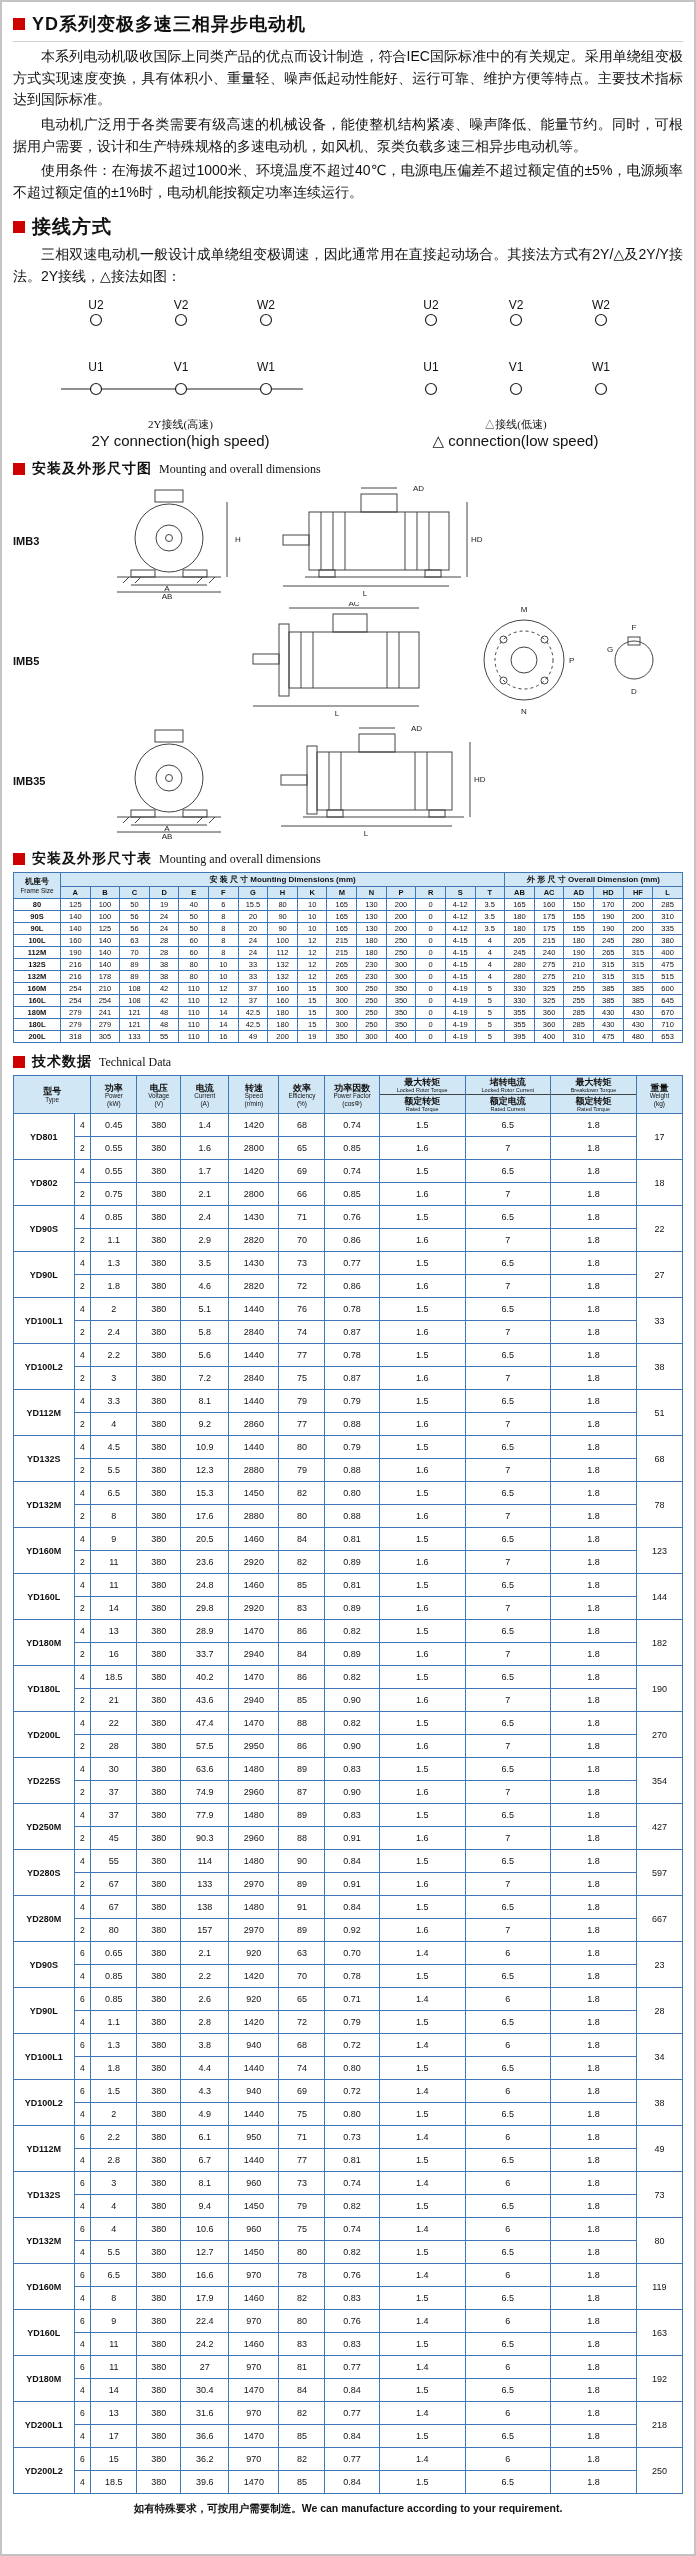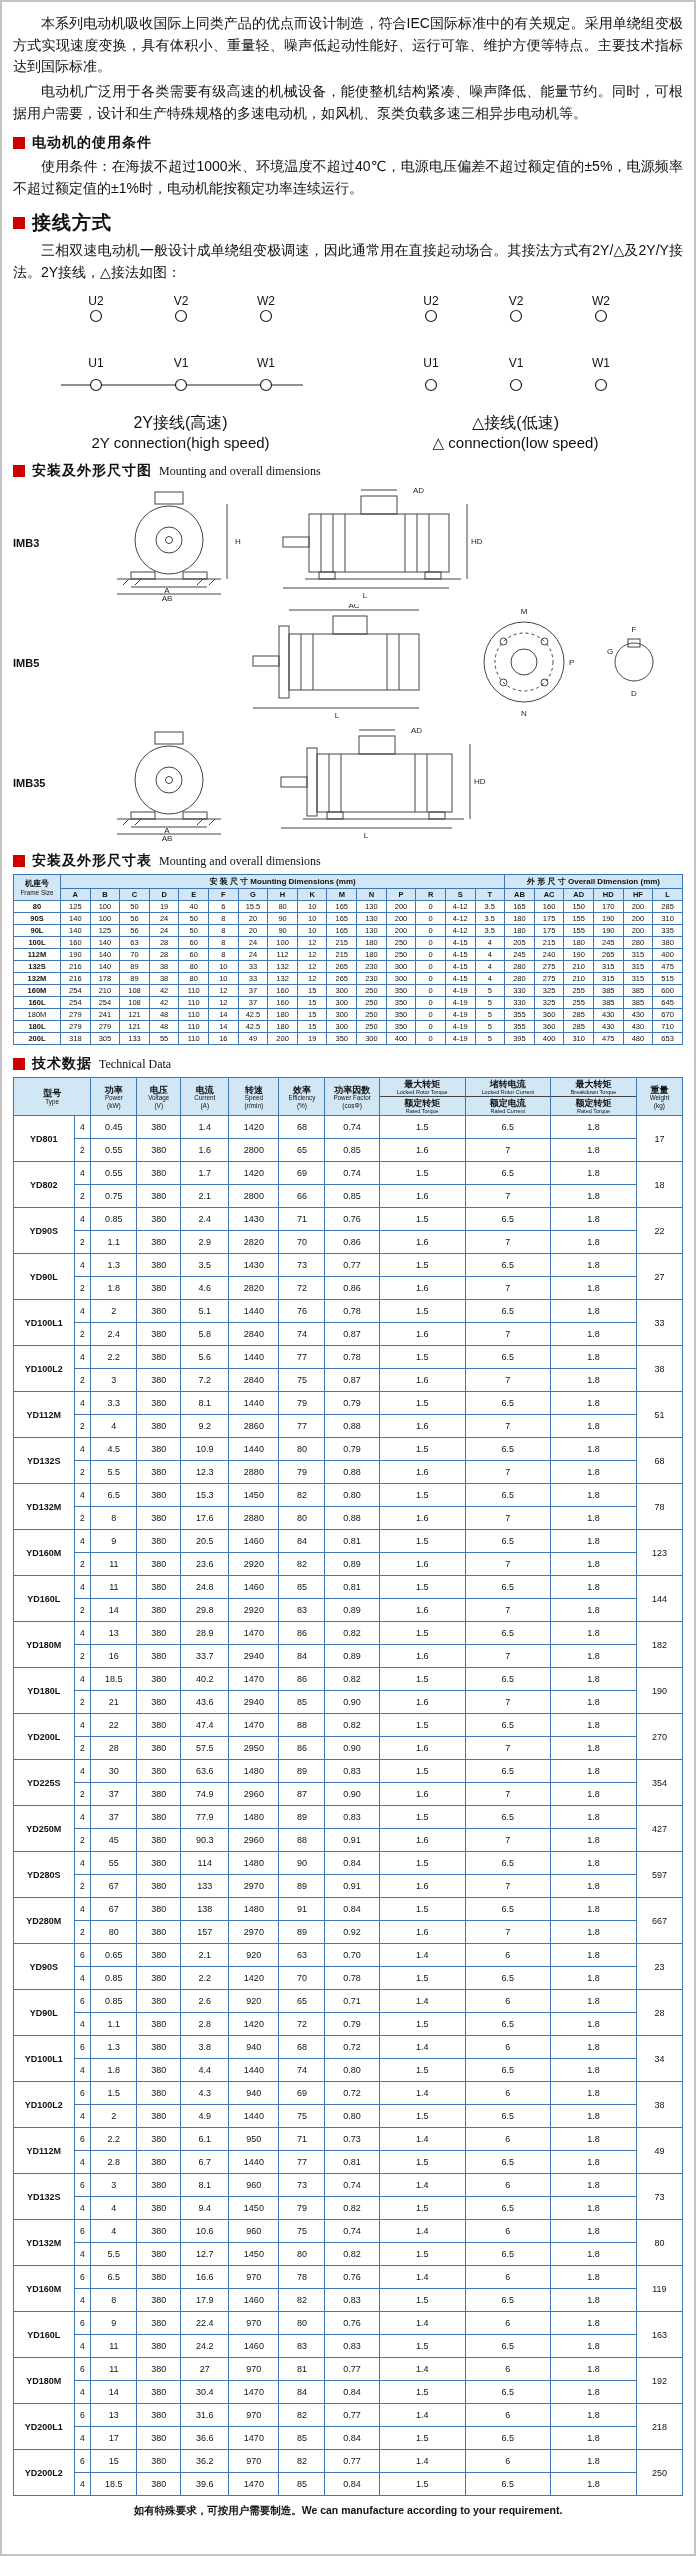--- a/index.html
+++ b/index.html
@@ -13,21 +13,21 @@
   .sec-header{display:flex;align-items:center;gap:7px;margin:10px 0 4px 0;}
   .sec-header .cn{font-size:14px;font-weight:bold;letter-spacing:1px;}
   .sec-header .cn.big{font-size:19px;}
   .sec-header .en{font-size:12px;font-weight:normal;font-family:"Liberation Serif",serif;}
 
   .para{font-size:14px;line-height:1.55;text-indent:2em;text-align:justify;margin:3px 0;}
 
   
   .wiring-wrap{display:flex;justify-content:space-around;margin:6px 0 2px 0;}
   .wiring-box{text-align:center;}
-  .wiring-cap-cn{font-size:16px;margin-top:2px;}
+  .wiring-cap-cn{font-size:11px;margin-top:2px;font-family:Liberation Serif, serif;}
   .wiring-cap-en{font-size:15px;}
 
   
   .fig-row{display:flex;align-items:center;margin:2px 0;}
   .fig-label{width:52px;font-size:11px;font-weight:bold;flex:0 0 auto;}
   .figsvg{flex:1 1 auto;}
   .fig-letter{font-size:8px;fill:#222;}
 
   
   table{border-collapse:collapse;width:100%;table-layout:fixed;}
@@ -55,28 +55,28 @@
   .tech td.type-col{font-size:9px;font-weight:bold;}
   .tech td.pole-col{font-size:8.5px;}
 
   .footer{font-size:10.5px;font-weight:bold;text-align:center;margin-top:8px;}
 </style>
 </head>
 <body>
 
 <div class="page">
 
+  <div class="title-row">
+    <span class="red-sq"></span>
+    <span class="title-text">YD系列变极多速三相异步电动机</span>
+  </div>
 
   <p class="para">本系列电动机吸收国际上同类产品的优点而设计制造，符合IEC国际标准中的有关规定。采用单绕组变极方式实现速度变换，具有体积小、重量轻、噪声低起动性能好、运行可靠、维护方便等特点。主要技术指标达到国际标准。</p>
   <p class="para">电动机广泛用于各类需要有级高速的机械设备，能使整机结构紧凑、噪声降低、能量节约。同时，可根据用户需要，设计和生产特殊规格的多速电动机，如风机、泵类负载多速三相异步电动机等。</p>
 
-  <div class="sec-header">
-    <span class="red-sq"></span>
-    <span class="cn">电动机的使用条件</span>
-  </div>
   <p class="para">使用条件：在海拔不超过1000米、环境温度不超过40℃，电源电压偏差不超过额定值的±5%，电源频率不超过额定值的±1%时，电动机能按额定功率连续运行。</p>
 
   <div class="sec-header">
     <span class="red-sq"></span>
     <span class="cn big">接线方式</span>
   </div>
   <p class="para">三相双速电动机一般设计成单绕组变极调速，因此通常用在直接起动场合。其接法方式有2Y/△及2Y/Y接法。2Y接线，△接法如图：</p>
 
   <div class="wiring-wrap">
     <div class="wiring-box">
@@ -507,21 +507,21 @@
           <td>4-19</td>
           <td>5</td>
           <td>330</td>
           <td>325</td>
           <td>255</td>
           <td>385</td>
           <td>385</td>
           <td>645</td>
         </tr>
         <tr>
-          <td style="font-weight: normal;">180M</td>
+          <td style="font-weight: bold;">180M</td>
           <td>279</td>
           <td>241</td>
           <td>121</td>
           <td>48</td>
           <td>110</td>
           <td>14</td>
           <td>42.5</td>
           <td>180</td>
           <td>15</td>
           <td>300</td>

